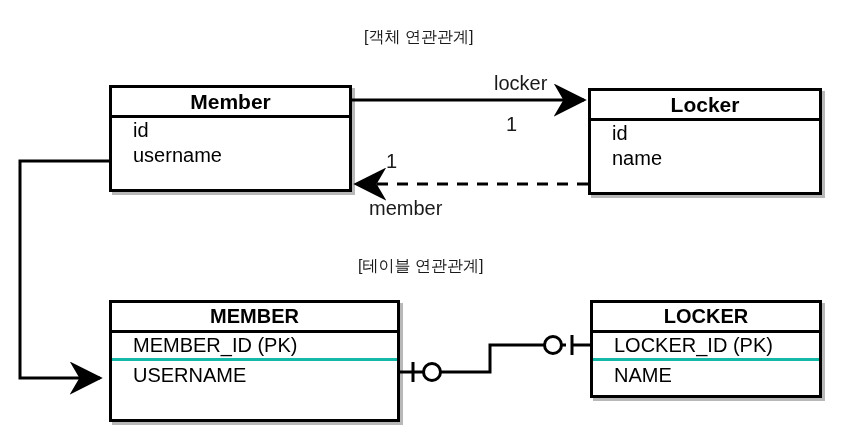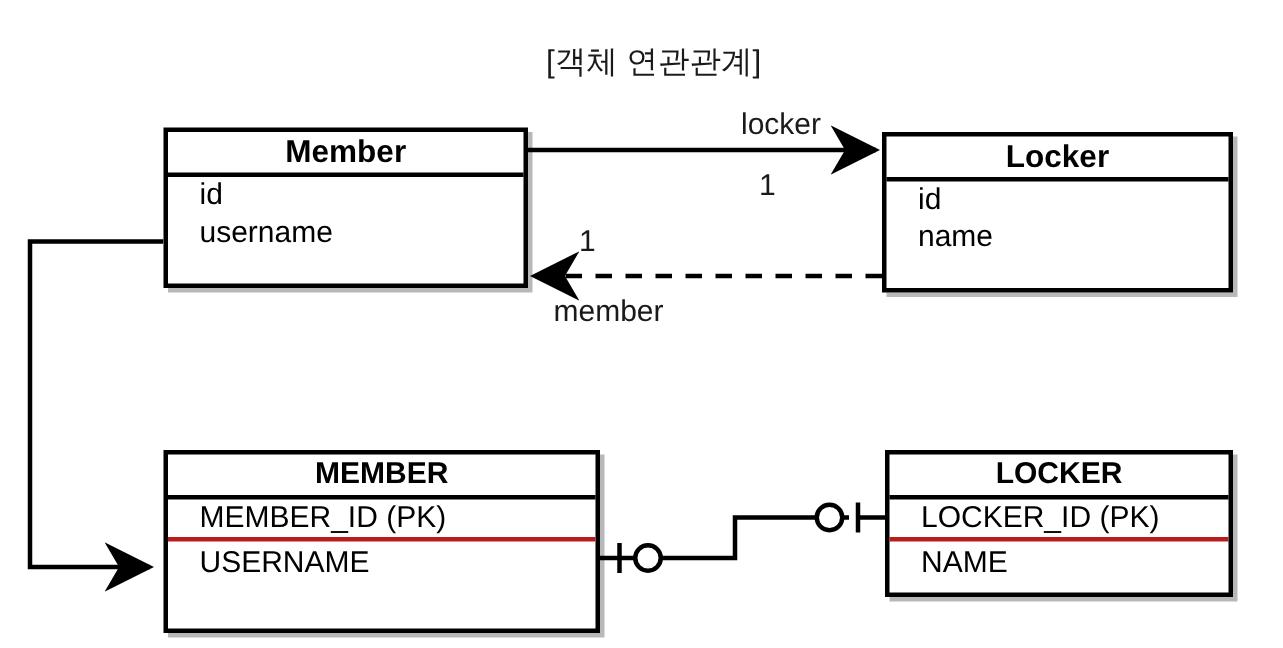--- a/index.html
+++ b/index.html
@@ -51,39 +51,39 @@
   .box .row {
     box-sizing: border-box;
     padding-left: 21px;
     white-space: nowrap;
     color: #000000;
     display: flex;
     align-items: center;
     overflow: hidden;
   }
   .box .row.bold { font-weight: bold; }
-  .box .row.sep  { border-bottom: 3px solid #b91c1c; }
+  .box .row.sep  { border-bottom: 3px solid #14b8a6; }
 
   
   .obj-box .hdr  { height: 30px; font-size: 21px; }
   .obj-box .row  { height: 25px; font-size: 20px; }
   .obj-box .row.bold { font-size: 20px; }
 
   
   .tbl-box .hdr  { height: 30px; font-size: 20px; }
   .tbl-box .row  { height: 28px; font-size: 20px; }
 
   
   .lbl {
     position: absolute;
     color: #1a1a1a;
     white-space: nowrap;
     z-index: 4;
   }
-  .lbl.kr       { font-size: 21px; }
+  .lbl.kr       { font-size: 16px; }
   .lbl.edge     { font-size: 20px; }
   .lbl.card     { font-size: 20px; }
 </style>
 </head>
 <body>
 
 <div id="canvas">
 
   <svg class="layer" viewBox="0 0 855 432" xmlns="http://www.w3.org/2000/svg">
     <defs>
@@ -119,20 +119,21 @@
 
       <circle cx="553" cy="345" r="8.5" fill="#ffffff" stroke="#000000" stroke-width="3"></circle>
       <line x1="572" y1="335" x2="572" y2="355" stroke="#000000" stroke-width="3"></line>
       <line x1="572" y1="345" x2="590" y2="345" stroke="#000000" stroke-width="3"></line>
     </g>
   </svg>
 
   <div class="lbl kr" style="left:364px; top:27px;">[객체 연관관계]</div>
 
 
+  <div class="lbl kr" style="left:358px; top:256px;">[테이블 연관관계]</div>
 
   <div class="lbl edge" style="left:494px; top:72px;">locker</div>
   <div class="lbl card" style="left:506px; top:113px;">1</div>
 
   <div class="lbl edge" style="left:369px; top:197px;">member</div>
   <div class="lbl card" style="left:386px; top:150px;">1</div>
 
   <div class="box obj-box" style="left:109px; top:85px; width:243px; height:107px;">
     <div class="hdr">Member</div>
     <div class="rows">

